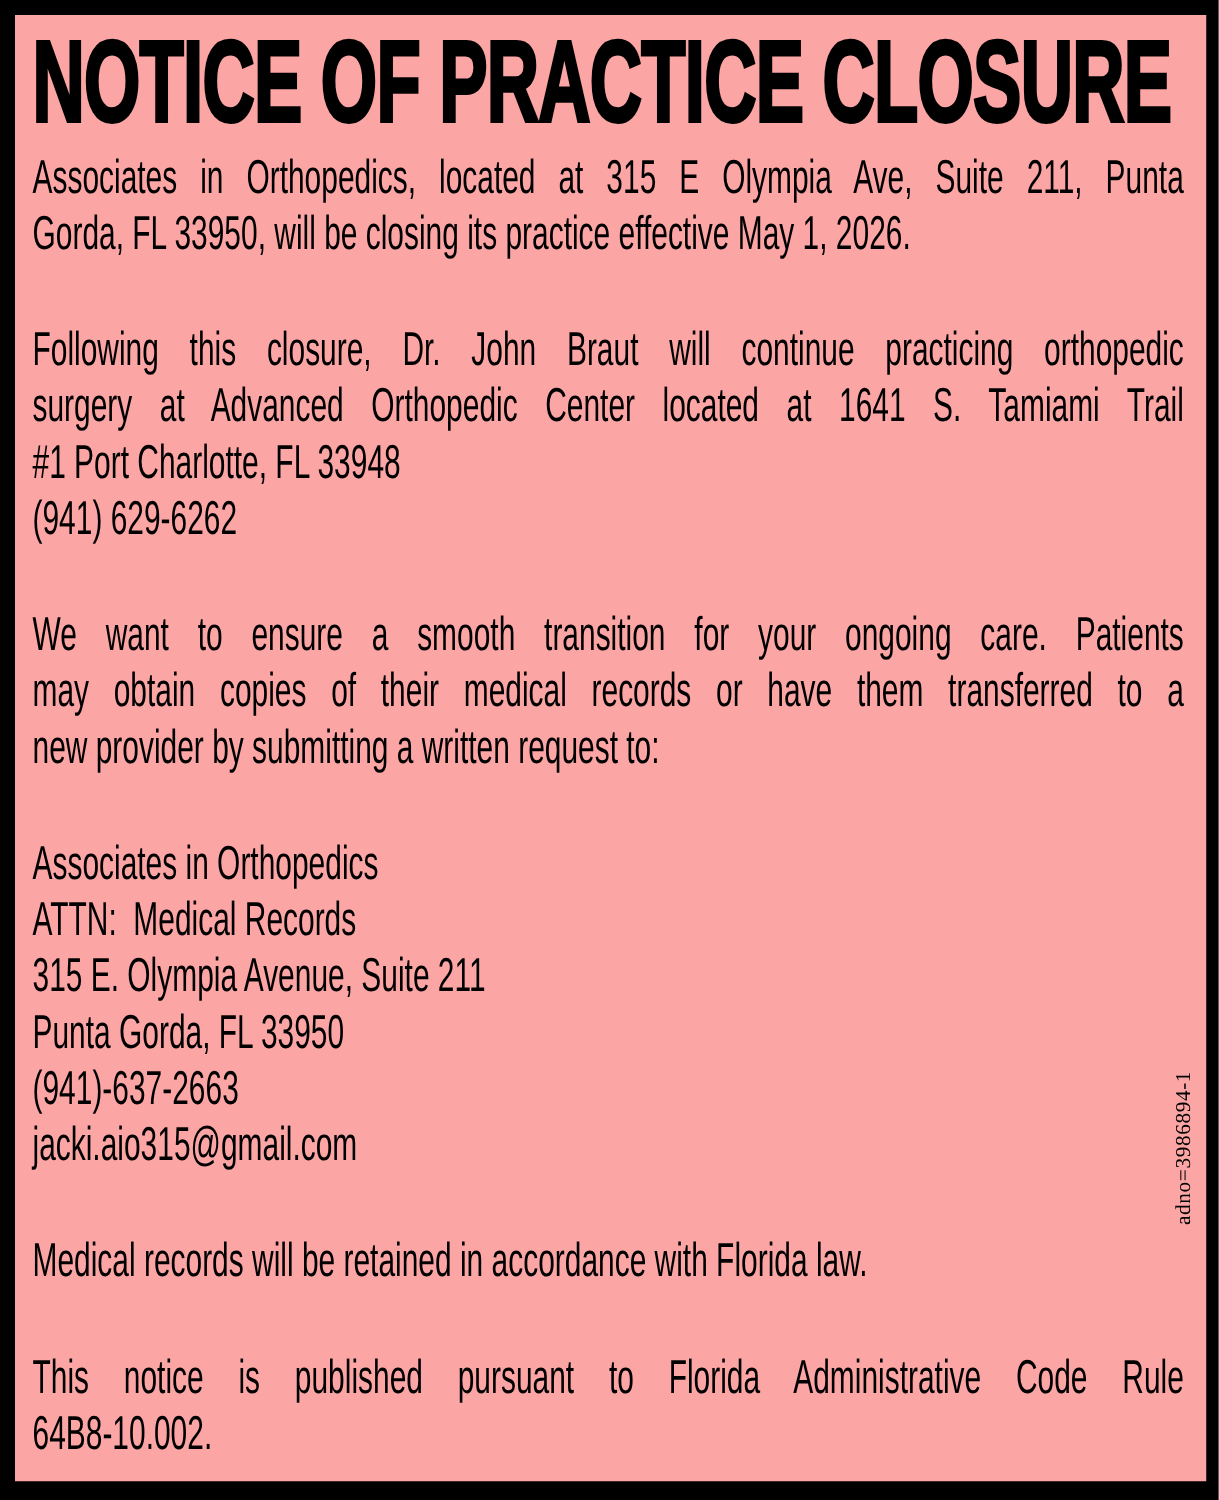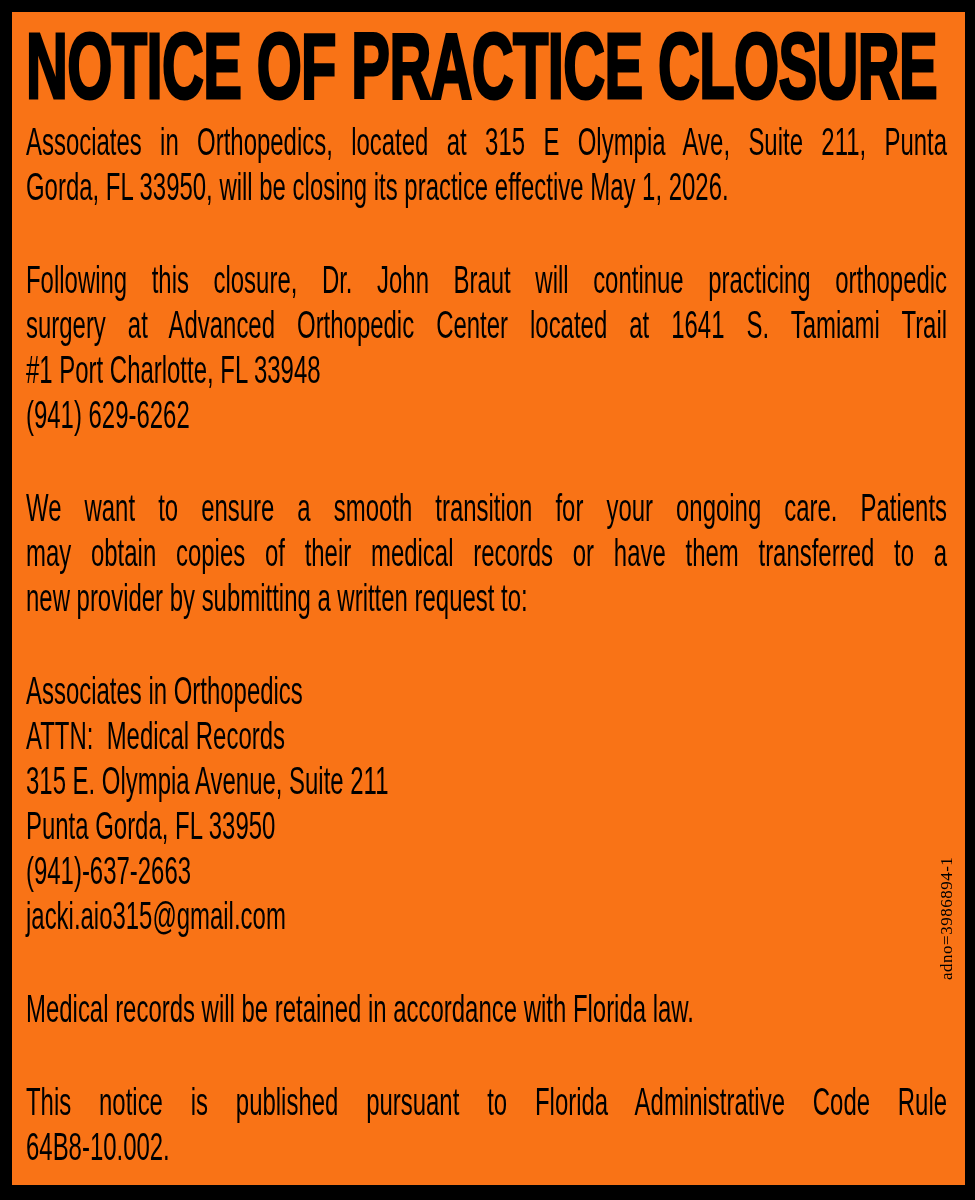--- a/index.html
+++ b/index.html
@@ -5,21 +5,21 @@
   html, body {
     margin: 0;
     padding: 0;
     background: #ffffff;
   }
   .notice {
     position: relative;
     width: 975px;
     height: 1200px;
     box-sizing: border-box;
-    background: #f97316;
+    background: #fca5a5;
     border: solid #000000;
     border-width: 12px 10px 15px 12px;
     padding: 8px 0 0 14px;
     overflow: hidden;
     font-family: "Liberation Sans", sans-serif;
     color: #000000;
   }
   
   .cond {
     width: 1462px;

